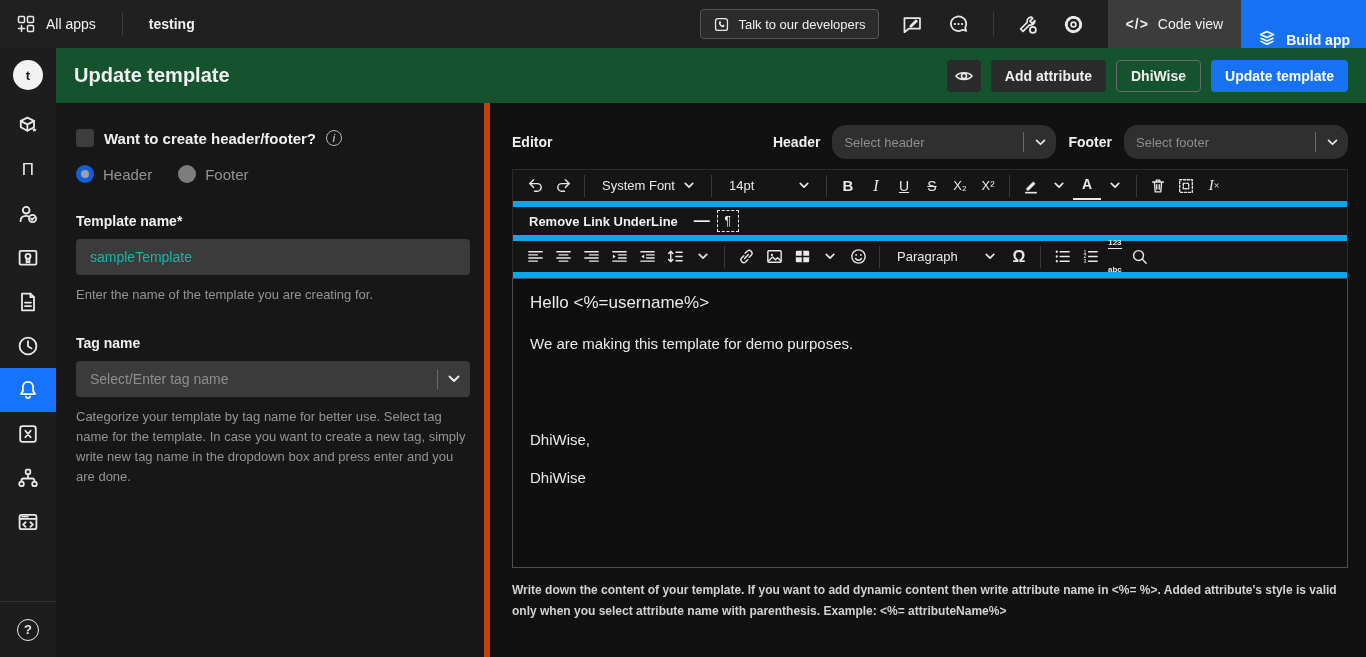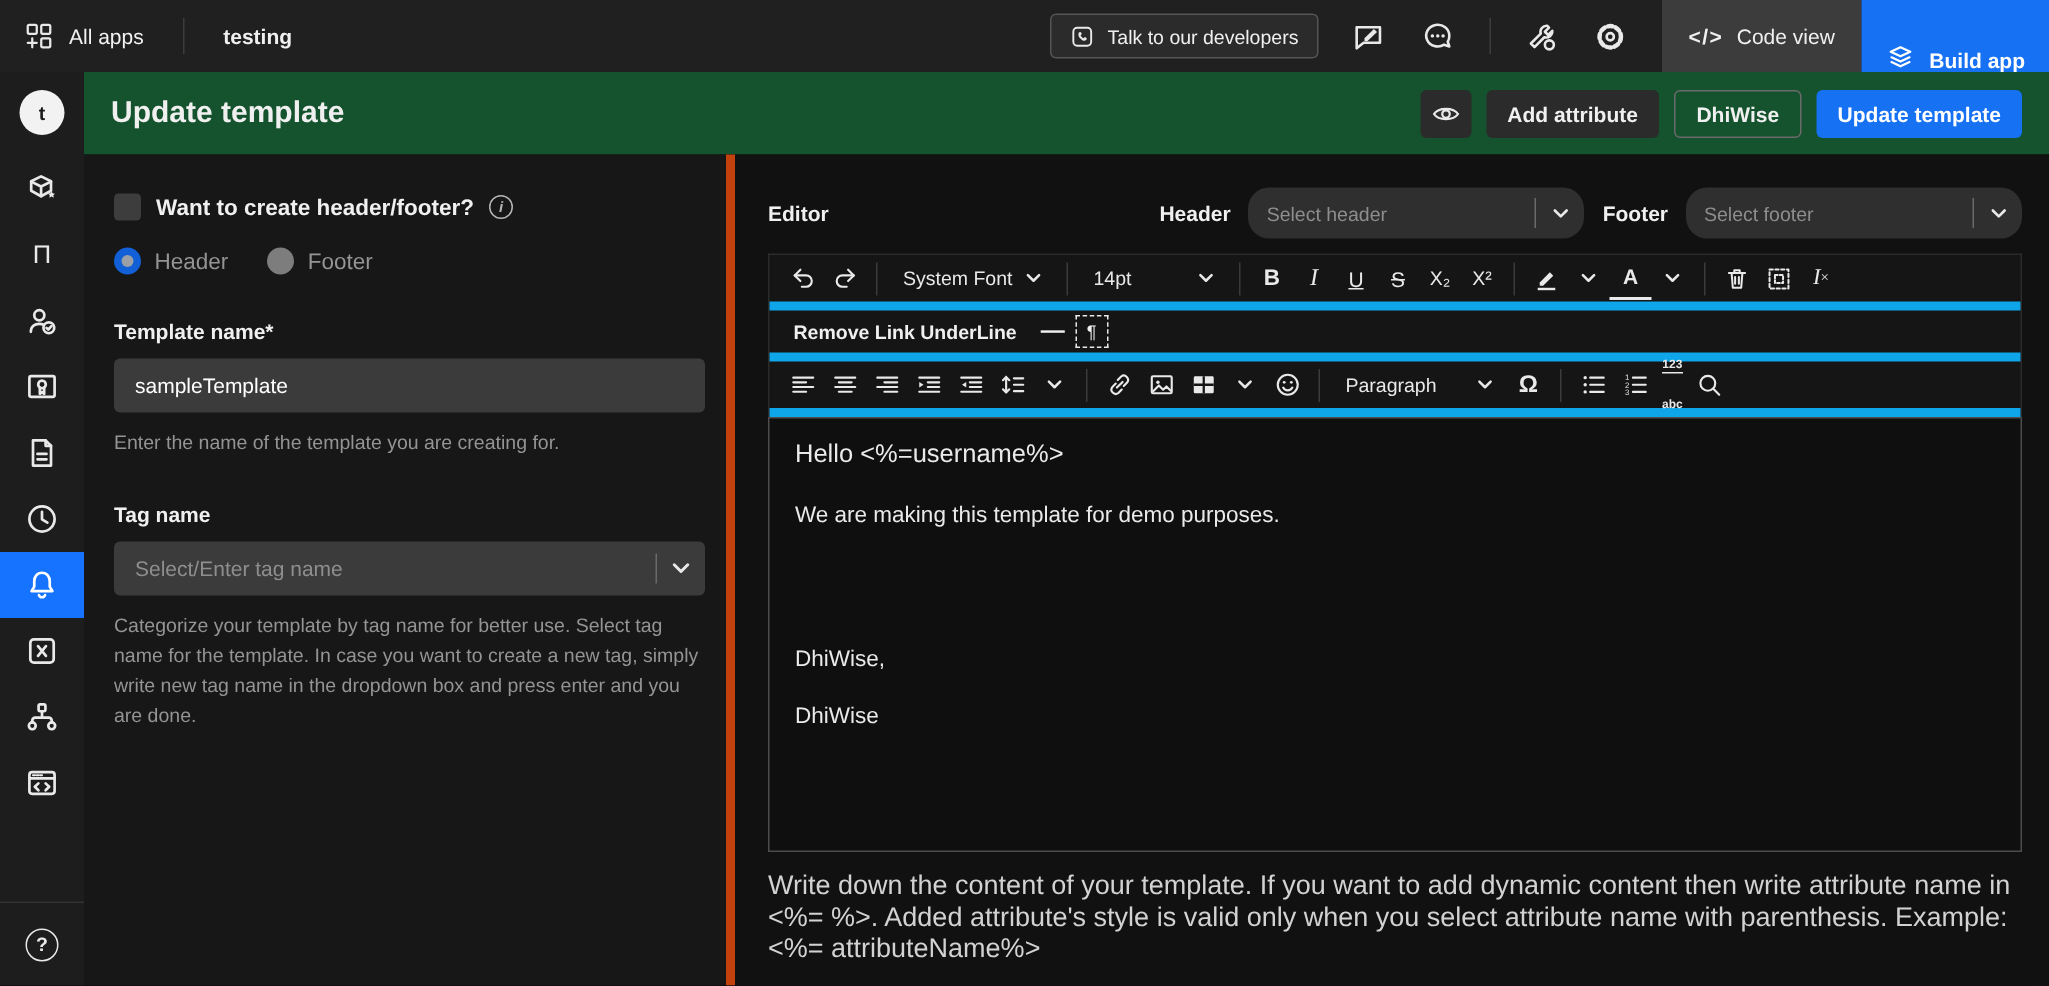--- a/index.html
+++ b/index.html
@@ -61,21 +61,21 @@
     font-size:10px; display:flex; align-items:center; justify-content:center; font-style:italic; font-weight:700; }
   .radio-row { display:flex; align-items:center; gap:26px; margin-top:18px; }
   .radio-opt { display:flex; align-items:center; gap:9px; cursor:pointer; }
   .radio { width:18px; height:18px; border-radius:50%; }
   .radio.sel { background:#1160d8; position:relative; }
   .radio.sel::after { content:""; position:absolute; left:5px; top:5px; width:8px; height:8px; border-radius:50%; background:#9aa0a6; }
   .radio.unsel { background:#7d7d7d; }
   .radio-label { font-size:15px; color:#949494; }
   .field-label { font-size:14px; font-weight:700; margin:30px 0 10px; }
   .text-input { width:394px; height:36px; background:#3b3b3b; border:none; border-radius:4px;
-    color:#ffffff; font-size:14px; padding:0 14px; font-family:"Liberation Sans",sans-serif; }
+    color:#14b8a6; font-size:14px; padding:0 14px; font-family:"Liberation Sans",sans-serif; }
   .text-input::placeholder { color:#8e8e8e; }
   .help { font-size:13px; color:#949494; margin-top:10px; line-height:20px; width:398px; }
   .tagselect { width:394px; height:36px; background:#3b3b3b; border-radius:4px; display:flex; align-items:center; cursor:pointer; }
   .tagselect input { flex:1; background:transparent; border:none; color:#fff; font-size:14px;
     padding:0 14px; font-family:"Liberation Sans",sans-serif; }
   .tagselect input::placeholder { color:#8e8e8e; }
   .sel-div { width:1px; height:20px; background:#6a6a6a; }
   .sel-chev { width:32px; display:flex; align-items:center; justify-content:center; }
 
   .rightpanel { flex:1; background:#111111; padding:22px 18px 0 22px; min-width:0; }
@@ -109,21 +109,21 @@
     justify-content:center; font-size:12px; cursor:pointer; }
   .numabc { display:flex; flex-direction:column; align-items:center; font-size:8px; line-height:8px;
     color:#e9e9e9; cursor:pointer; padding:0 4px; font-weight:700;gap:16px; }
   .numabc .top { border-bottom:1px solid #e9e9e9; padding-bottom:1px; margin-bottom:1px; }
 
   
   .canvas { width:836px; height:290px; border:1px solid #4d4d4d; background:#0f0f0f; padding:14px 17px; overflow:hidden; }
   .canvas p { font-size:15px; color:#eaeaea; margin-bottom:20px; min-height:18px; }
   .canvas p.first { font-size:17px; margin-bottom:22px; }
   .canvas p.gap { min-height:38px; }
-  .ed-help { width:836px; margin-top:12px; font-size:18px; color:#d2d2d2; line-height:21px; }
+  .ed-help { width:836px; margin-top:12px; font-size:12px; color:#d2d2d2; line-height:21px;font-weight:bold; }
 
   svg.ic { stroke:#e9e9e9; fill:none; stroke-width:1.5; stroke-linecap:round; stroke-linejoin:round; display:block; }
 </style>
 </head>
 <body>
 
 <div class="app">
 
   <div class="topbar">
     <div class="tb-left">

